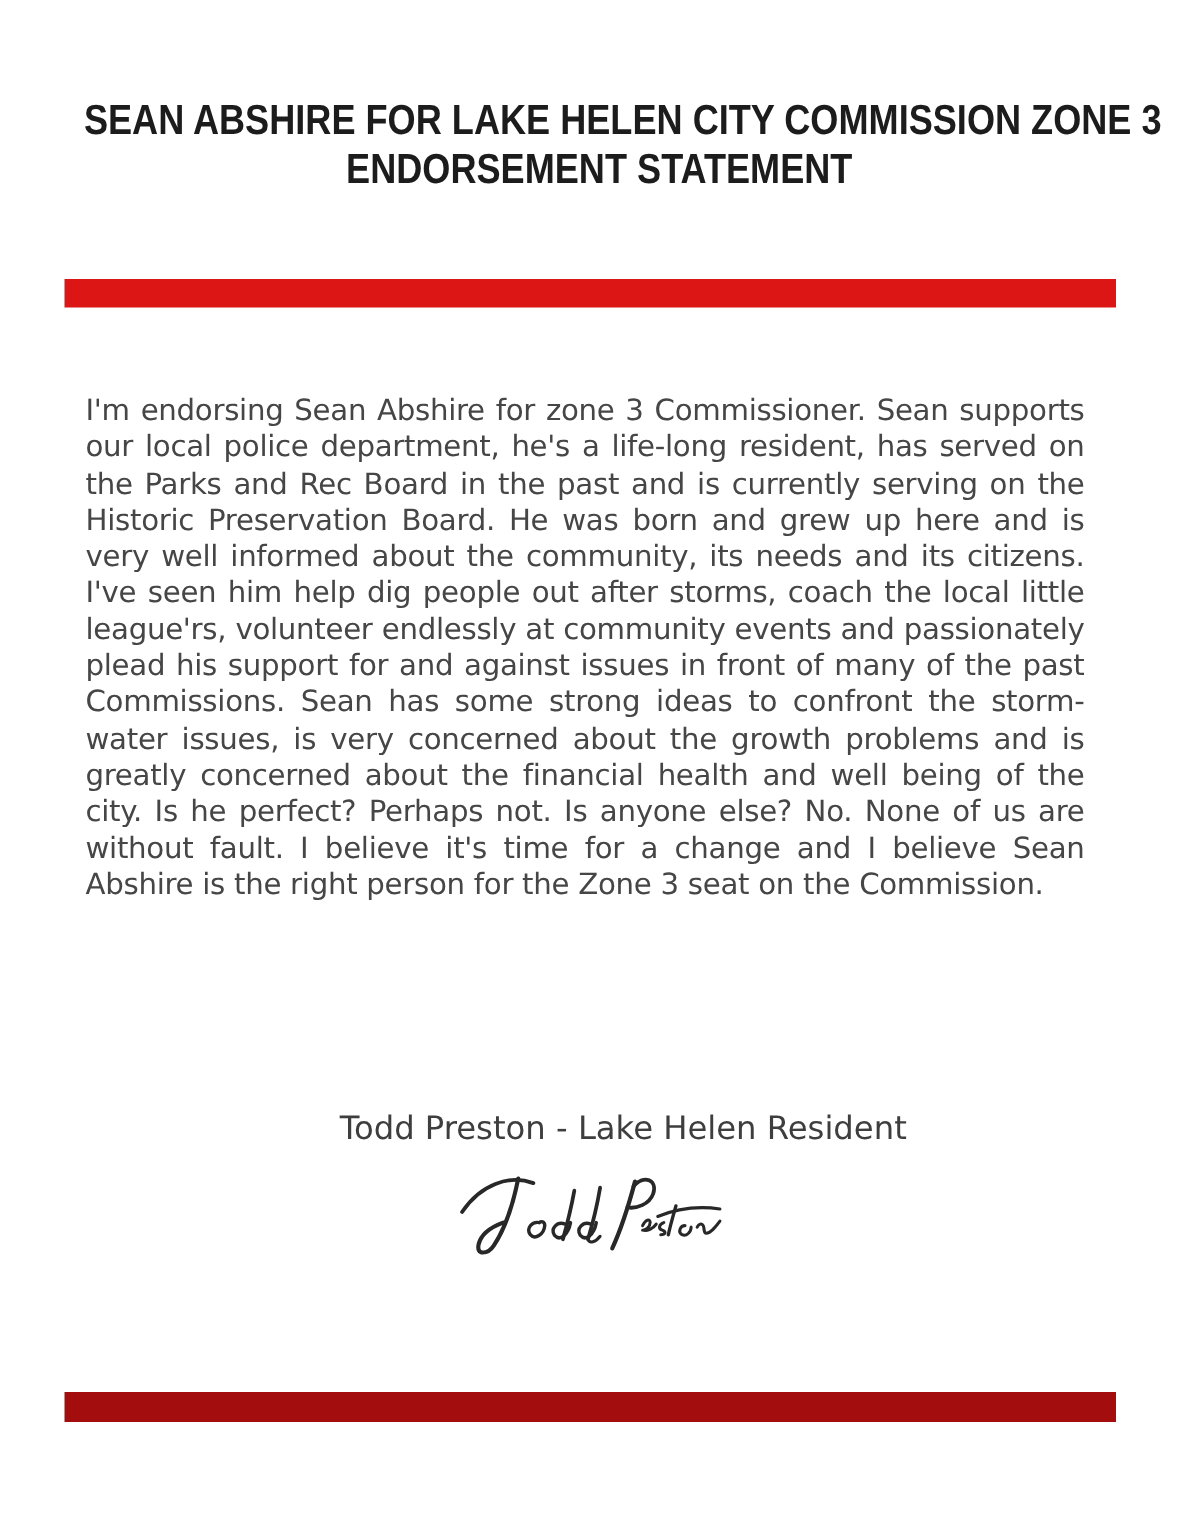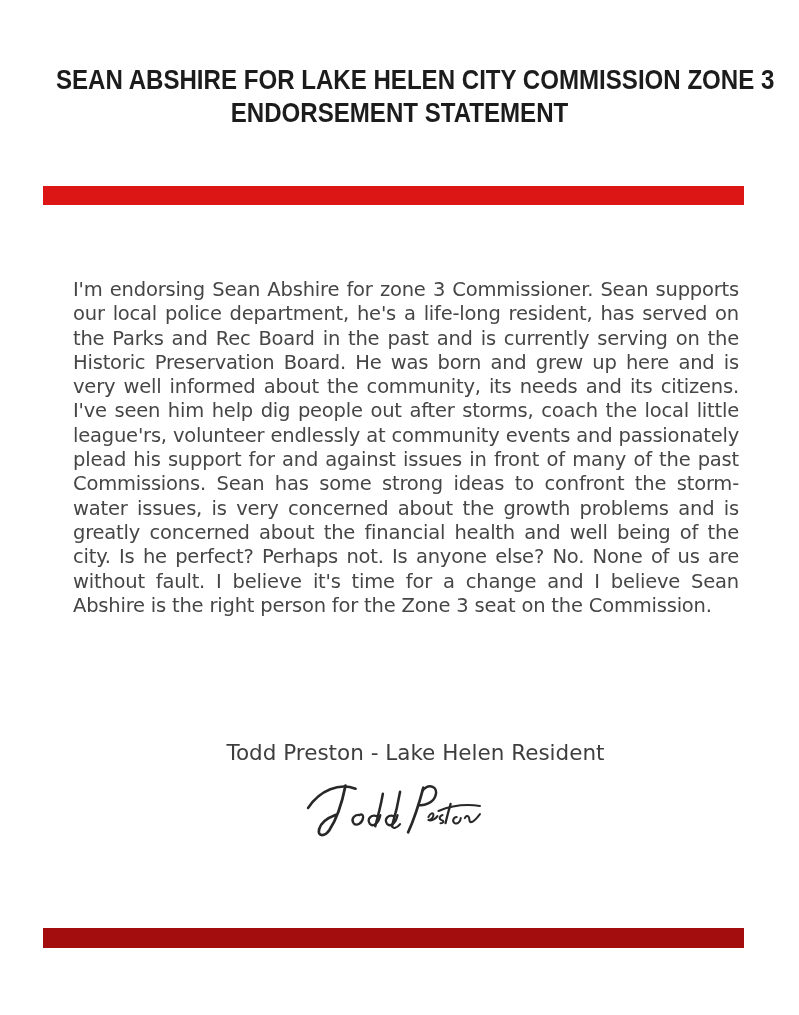--- a/index.html
+++ b/index.html
@@ -46,21 +46,21 @@
   .accent-bar.bottom {
     top: 928px;
     height: 20px;
     background: var(--accent-bar-bottom, #a40d0d);
   }
   .body-paragraph {
     position: absolute;
     top: 262px;
     left: 57px;
     width: 666px;
-    margin: 16px;
+    margin: 0;
     font-family: "DejaVu Sans", sans-serif;
     font-size: 19.5px;
     line-height: 24.3px;
     letter-spacing: -0.2px;
     text-align: justify;
     color: var(--body-text, #464646);
   }
   .byline {
     position: absolute;
     top: 740px;

